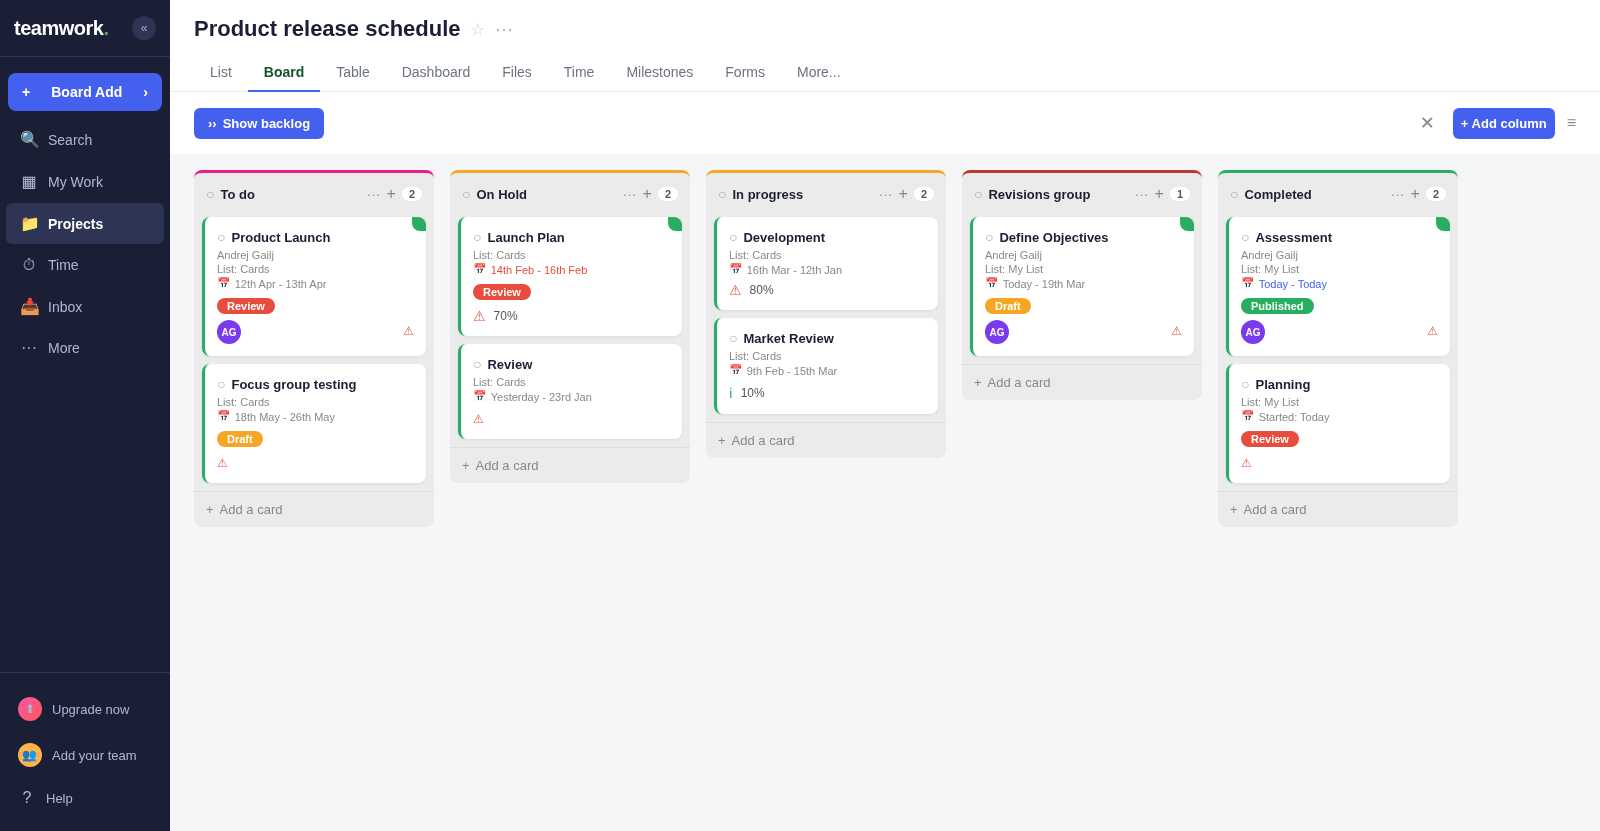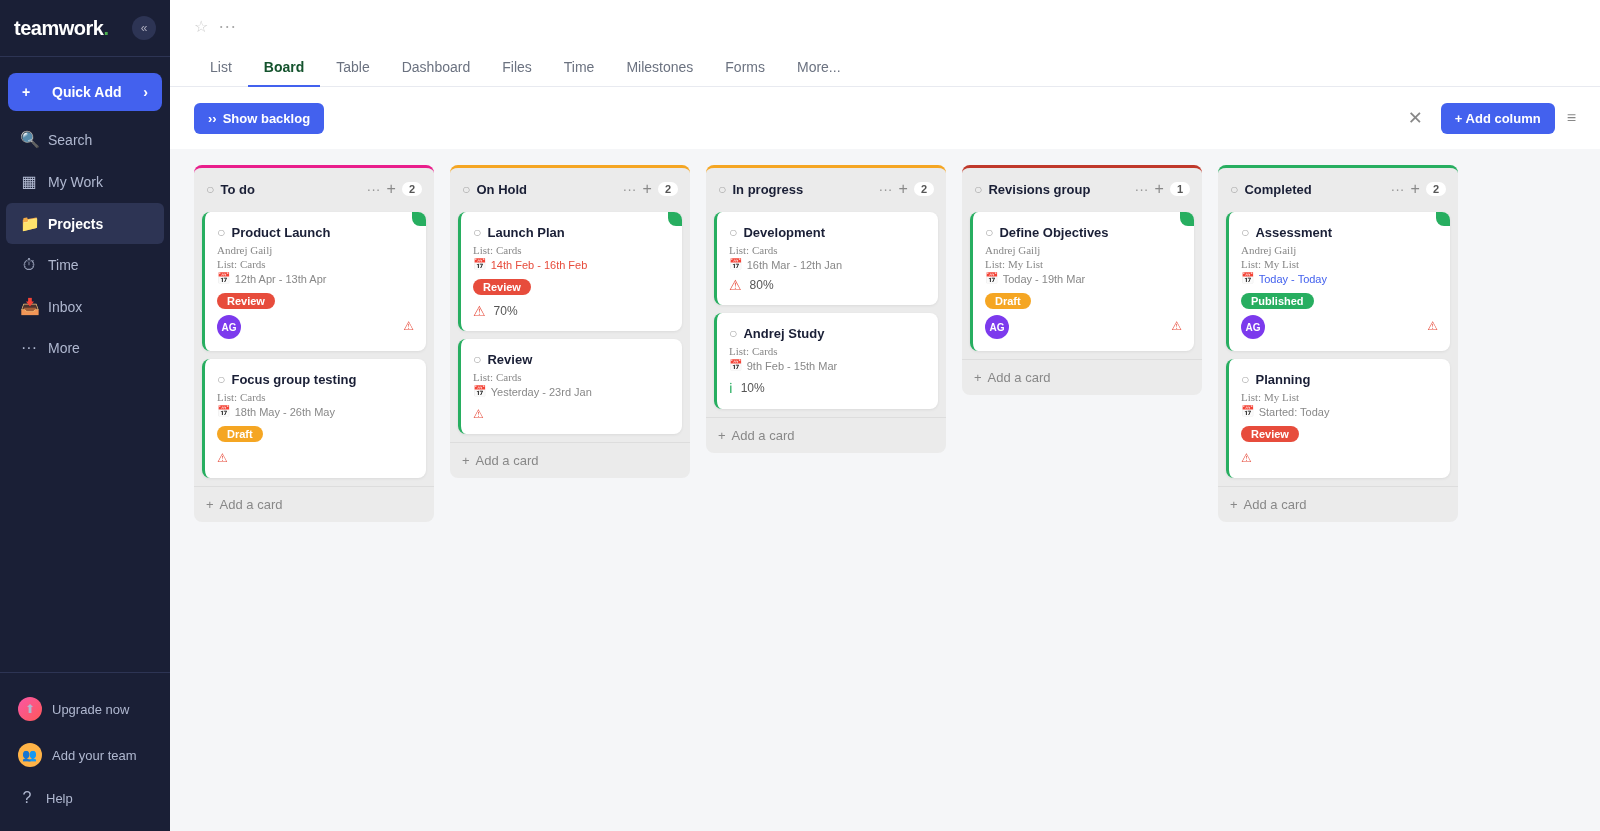--- a/index.html
+++ b/index.html
@@ -144,21 +144,21 @@
       align-items: center;
       gap: 6px;
     }
     .toolbar-spacer { flex: 1; }
     .toolbar-close { background: none; border: none; font-size: 18px; color: #888; cursor: pointer; padding: 6px; }
     .add-column-btn {
       background: #4361ee;
       color: #fff;
       border: none;
       border-radius: 6px;
-      padding: 8px 14px;
+      padding: 8px 8px;
       font-size: 13px;
       font-weight: 600;
       cursor: pointer;
     }
     .filter-icon { background: none; border: none; font-size: 16px; color: #888; cursor: pointer; }
 
     
     .board {
       display: flex;
       gap: 0;
@@ -223,21 +223,21 @@
     .card-title {
       font-size: 13px;
       font-weight: 600;
       color: #1a1f36;
       display: flex;
       align-items: center;
       gap: 6px;
       margin-bottom: 4px;
     }
     .card-check { color: #aaa; font-size: 14px; }
-    .card-meta { font-size: 11px; color: #888; margin-bottom: 2px; font-family: Liberation Serif, serif; }
+    .card-meta { font-size: 11px; color: #888; margin-bottom: 2px; }
     .card-date { font-size: 11px; color: #888; margin-bottom: 6px; display: flex; align-items: center; gap: 4px; }
     .card-date.red { color: #e74c3c; }
     .badge {
       display: inline-block;
       padding: 2px 10px;
       border-radius: 12px;
       font-size: 11px;
       font-weight: 700;
       color: #fff;
     }
@@ -289,21 +289,21 @@
 <body>
 
 <div class="sidebar">
   <div class="sidebar-logo">
     <span class="logo-text">teamwork<span class="logo-dot">.</span></span>
     <button class="sidebar-collapse">«</button>
   </div>
   <div class="sidebar-nav">
     <div class="nav-item quick-add">
       <span>+</span>
-      <span>Quick Add</span>
+      <span>Board Add</span>
       <span>›</span>
     </div>
     <div class="nav-item">
       <span class="nav-icon">🔍</span>
       <span>Search</span>
     </div>
     <div class="nav-item">
       <span class="nav-icon">▦</span>
       <span>My Work</span>
     </div>
@@ -336,20 +336,21 @@
     <div class="footer-item">
       <span class="nav-icon">?</span>
       <span>Help</span>
     </div>
   </div>
 </div>
 
 <div class="main">
   <div class="main-header">
     <div class="project-title-row">
+      <h1 class="project-title">Product release schedule</h1>
       <span class="title-star">☆</span>
       <span class="title-dots">···</span>
     </div>
     <div class="tabs">
       <div class="tab">List</div>
       <div class="tab active">Board</div>
       <div class="tab">Table</div>
       <div class="tab">Dashboard</div>
       <div class="tab">Files</div>
       <div class="tab">Time</div>
@@ -494,21 +495,21 @@
           </div>
           <div class="progress-row" style="margin-top:6px;">
             <span class="progress-icon red">⚠</span>
             <span>80%</span>
           </div>
         </div>
 
         <div class="card">
           <div class="card-title">
             <span class="card-check">○</span>
-            <span>Andrej Study</span>
+            <span>Market Review</span>
           </div>
           <div class="card-meta">List: Cards</div>
           <div class="card-date">
             <span>📅</span>
             <span>9th Feb - 15th Mar</span>
           </div>
           <div class="progress-row" style="margin-top:6px;">
             <span class="progress-icon green">ℹ</span>
             <span>10%</span>
           </div>

